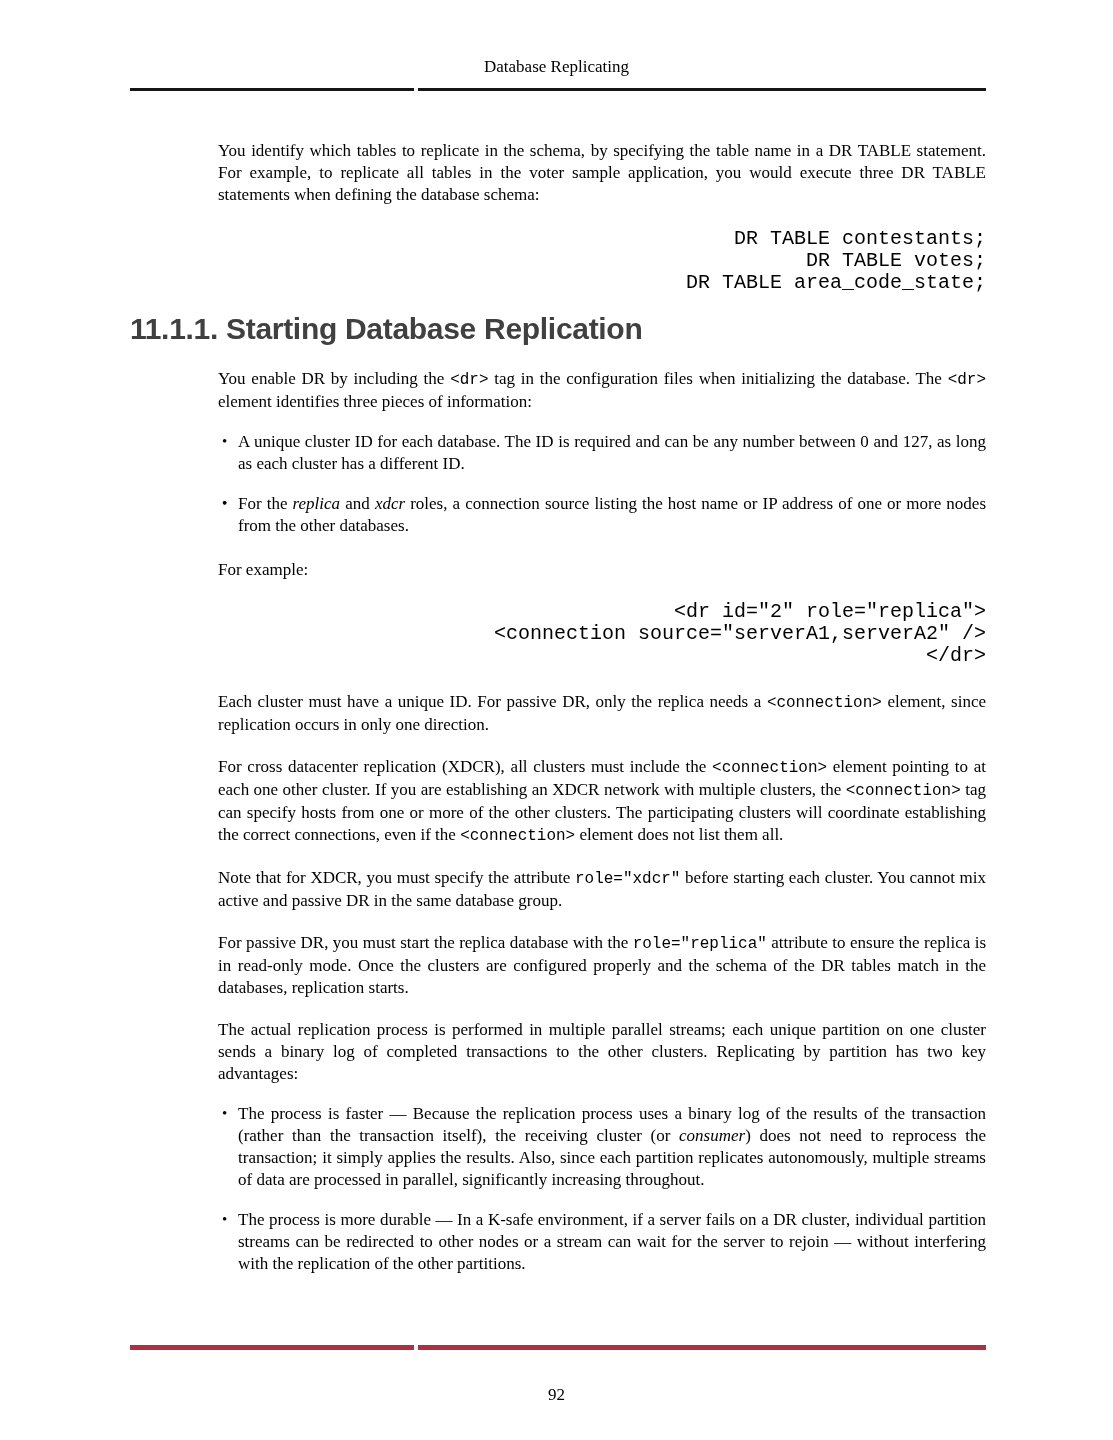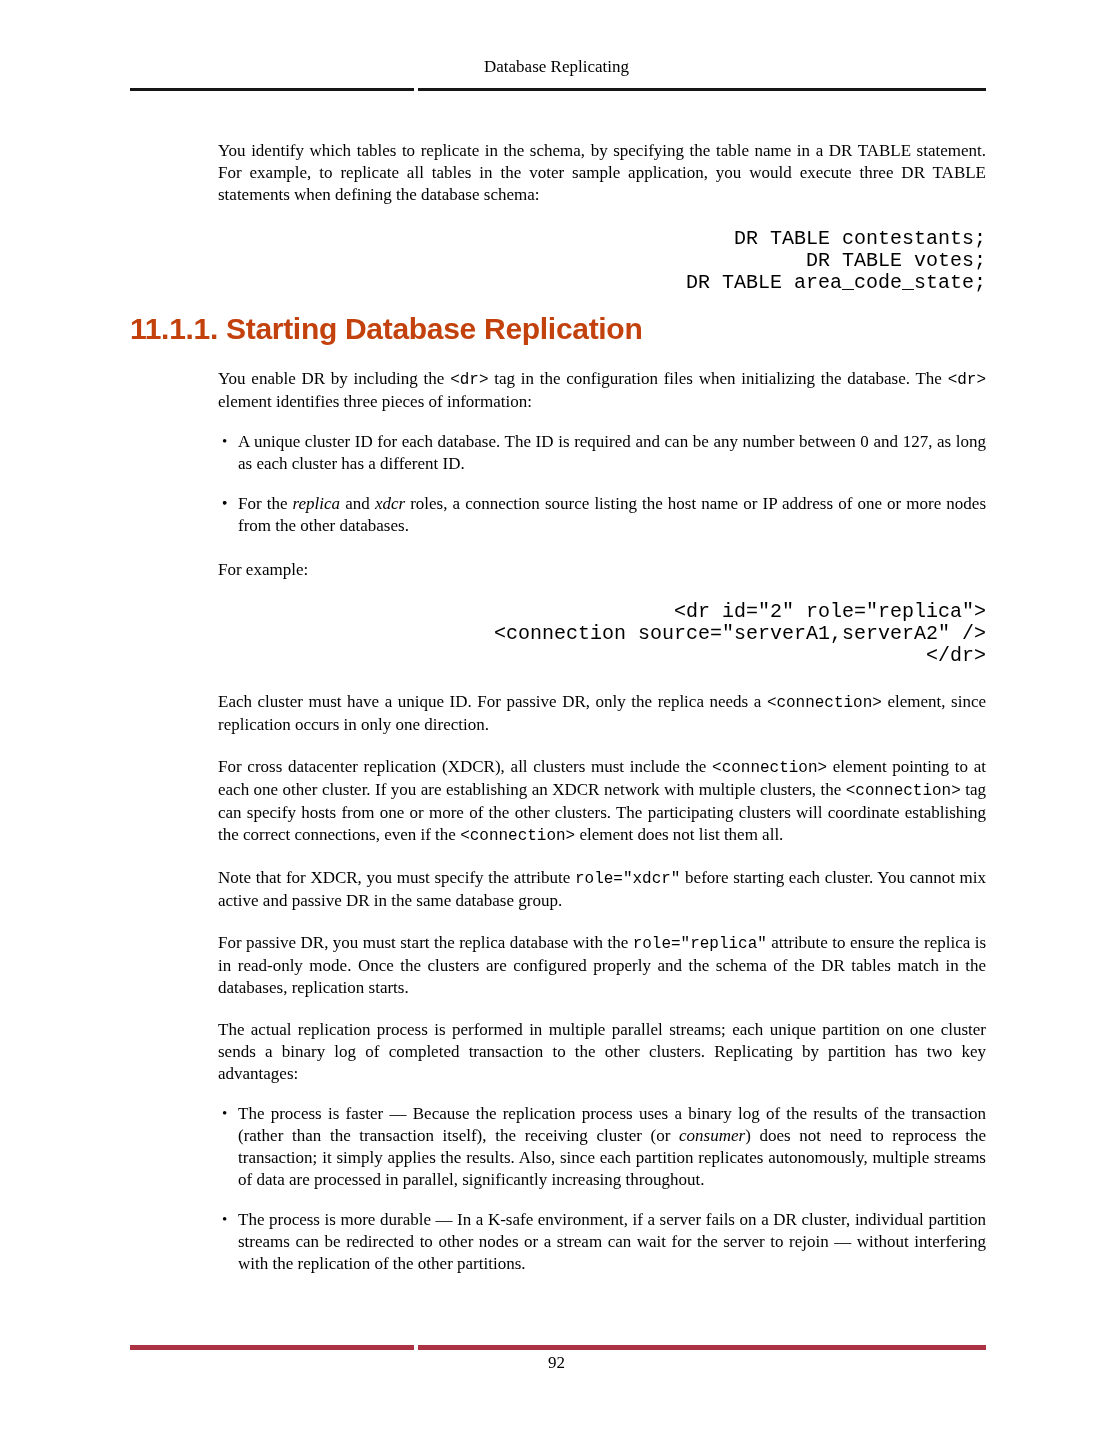--- a/index.html
+++ b/index.html
@@ -51,21 +51,21 @@
   }
   ul.bullets li:first-child { margin-top:18px; }
   ul.bullets li .bullet-dot {
     position:absolute; left:0; top:-1px; font-size:15px;
   }
 
   
   .footer-rule { top:1345px; height:5px; }
   .footer-rule .seg1, .footer-rule .seg2 { background:#aa3242; }
   .footer-pagenum {
-    position:absolute; top:1352px; left:0; width:100%;
+    position:absolute; top:1384px; left:0; width:100%;
     text-align:center; font-size:17px; line-height:22px;
   }
 </style>
 </head>
 <body>
 
 <div class="page">
 
   <div class="header-title">Database Replicating</div>
 
@@ -76,21 +76,21 @@
   </div>
 
   <div class="content">
 
     <p class="para" style="margin-top:12px">You identify which tables to replicate in the schema, by specifying the table name in a DR TABLE statement. For example, to replicate all tables in the voter sample application, you would execute three DR TABLE statements when defining the database schema:</p>
 
     <div class="codeblock">DR TABLE contestants;
 DR TABLE votes;
 DR TABLE area_code_state;</div>
 
-    <h2 class="section-heading" style="color: #c2410c;">11.1.1. Starting Database Replication</h2>
+    <h2 class="section-heading" style="color: #404040;">11.1.1. Starting Database Replication</h2>
 
     <p class="para">You enable DR by including the <code class="inl">&lt;dr&gt;</code> tag in the configuration files when initializing the database. The <code class="inl">&lt;dr&gt;</code> element identifies three pieces of information:</p>
 
     <ul class="bullets">
       <li><span class="bullet-dot">•</span><span>A unique cluster ID for each database. The ID is required and can be any number between 0 and 127, as long as each cluster has a different ID.</span></li>
       <li><span class="bullet-dot">•</span></li>
       <li><span class="bullet-dot">•</span><span>For the <em>replica</em> and <em>xdcr</em> roles, a connection source listing the host name or IP address of one or more nodes from the other databases.</span></li>
     </ul>
 
     <p class="para" style="margin-top:22px">For example:</p>
@@ -100,21 +100,21 @@
 &lt;/dr&gt;</div>
 
     <p class="para" style="margin-top:24px">Each cluster must have a unique ID. For passive DR, only the replica needs a <code class="inl">&lt;connection&gt;</code> element, since replication occurs in only one direction.</p>
 
     <p class="para">For cross datacenter replication (XDCR), all clusters must include the <code class="inl">&lt;connection&gt;</code> element pointing to at each one other cluster. If you are establishing an XDCR network with multiple clusters, the <code class="inl">&lt;connection&gt;</code> tag can specify hosts from one or more of the other clusters. The participating clusters will coordinate establishing the correct connections, even if the <code class="inl">&lt;connection&gt;</code> element does not list them all.</p>
 
     <p class="para">Note that for XDCR, you must specify the attribute <code class="inl">role="xdcr"</code> before starting each cluster. You cannot mix active and passive DR in the same database group.</p>
 
     <p class="para">For passive DR, you must start the replica database with the <code class="inl">role="replica"</code> attribute to ensure the replica is in read-only mode. Once the clusters are configured properly and the schema of the DR tables match in the databases, replication starts.</p>
 
-    <p class="para">The actual replication process is performed in multiple parallel streams; each unique partition on one cluster sends a binary log of completed transaction to the other clusters. Replicating by partition has two key advantages:</p>
+    <p class="para">The actual replication process is performed in multiple parallel streams; each unique partition on one cluster sends a binary log of completed transactions to the other clusters. Replicating by partition has two key advantages:</p>
 
     <ul class="bullets">
       <li><span class="bullet-dot">•</span><span>The process is faster — Because the replication process uses a binary log of the results of the transaction (rather than the transaction itself), the receiving cluster (or <em>consumer</em>) does not need to reprocess the transaction; it simply applies the results. Also, since each partition replicates autonomously, multiple streams of data are processed in parallel, significantly increasing throughout.</span></li>
       <li><span class="bullet-dot">•</span><span>The process is more durable — In a K-safe environment, if a server fails on a DR cluster, individual partition streams can be redirected to other nodes or a stream can wait for the server to rejoin — without interfering with the replication of the other partitions.</span></li>
     </ul>
 
   </div>
 
   <div class="rule footer-rule">
     <div class="seg1" style="background: rgb(170, 50, 66);"></div>

